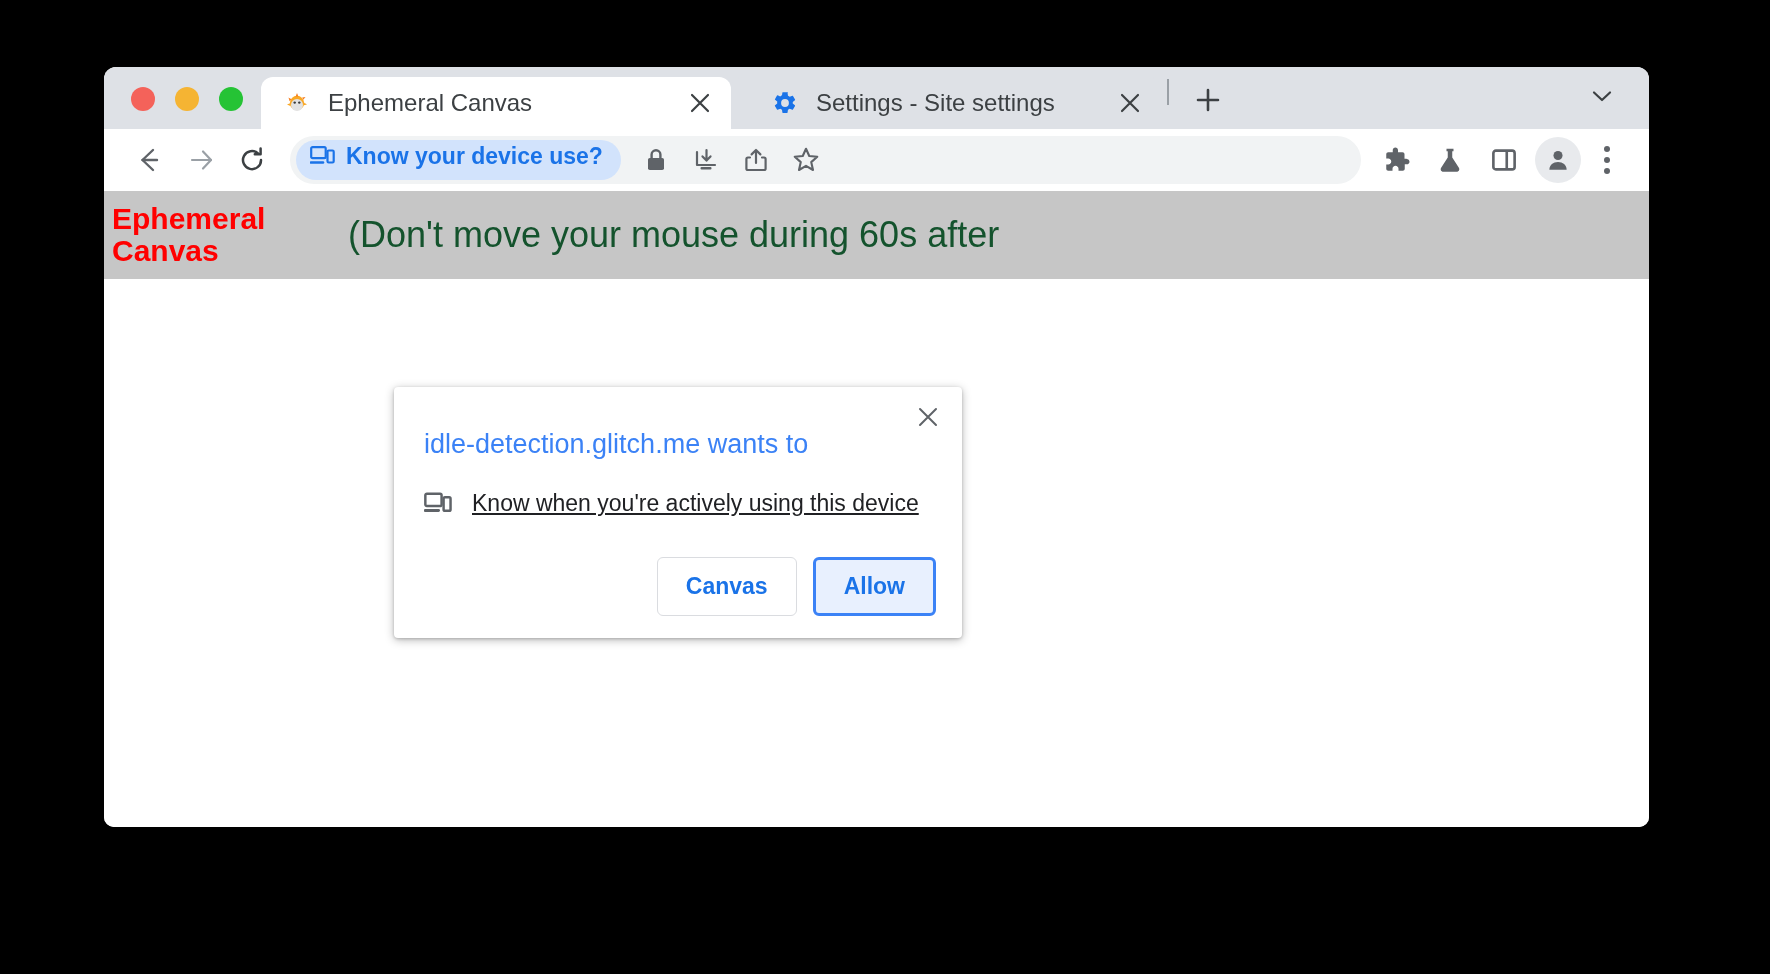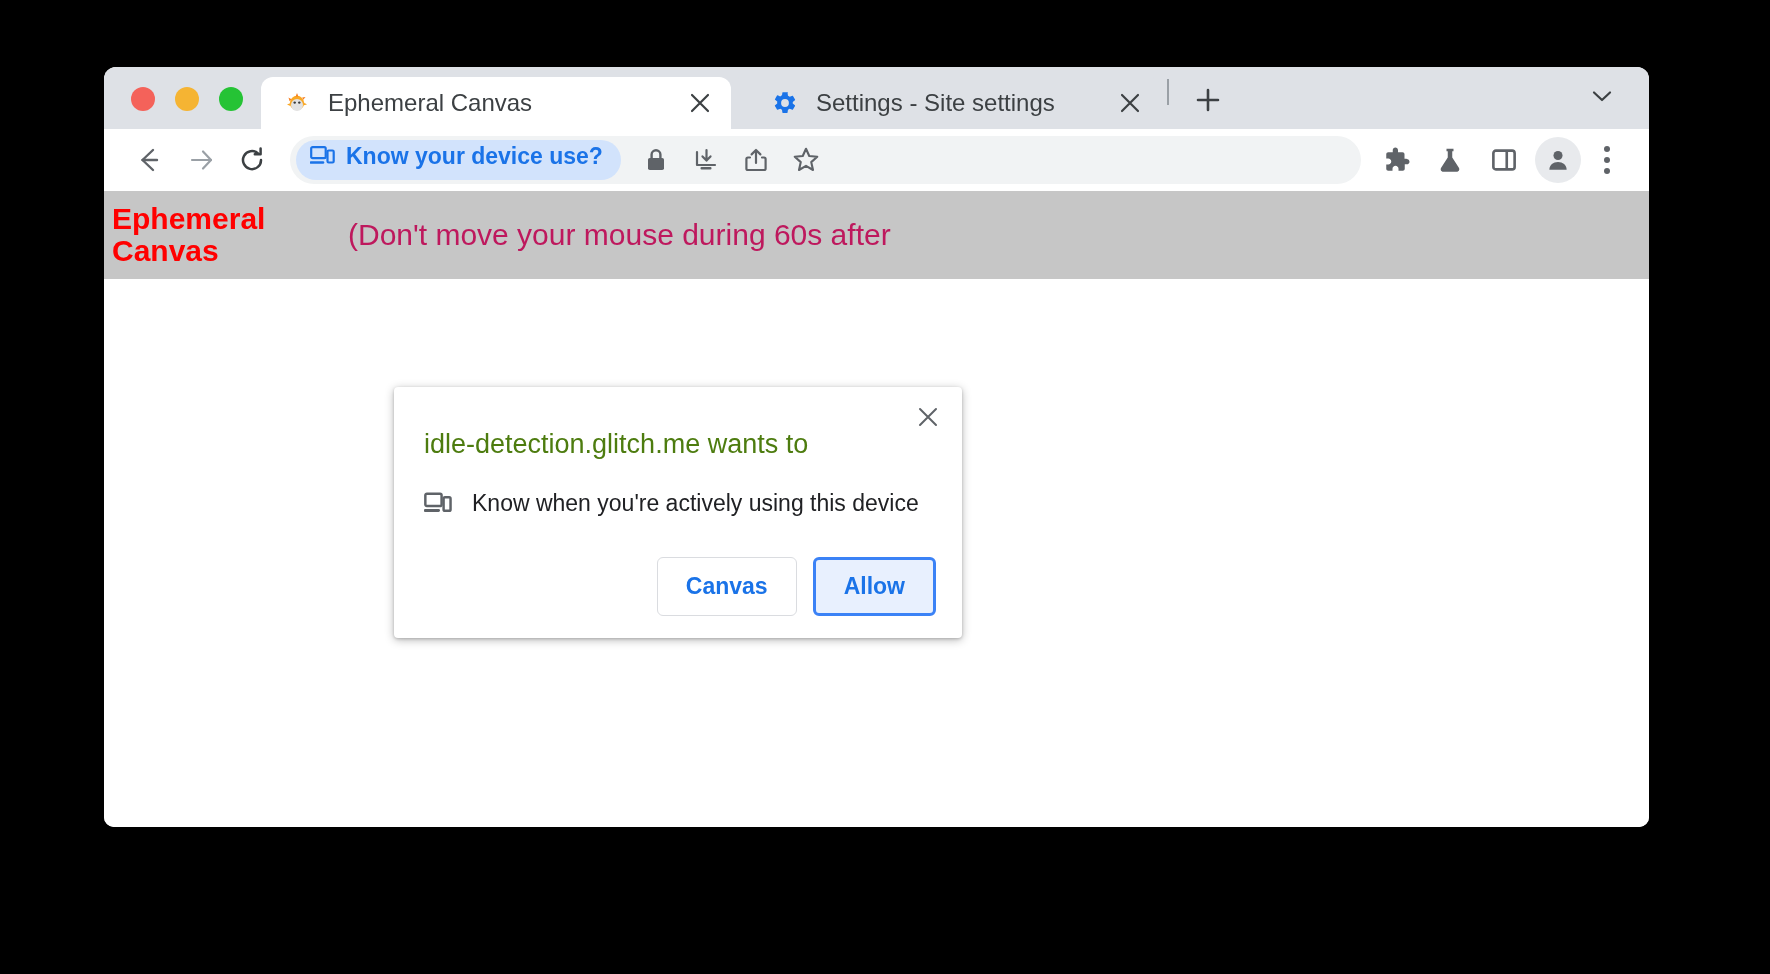--- a/index.html
+++ b/index.html
@@ -149,21 +149,21 @@
   }
   #page-heading {
     color: #ff0000;
     font-weight: bold;
     font-size: 30px;
     line-height: 1.08;
     width: 232px;
     flex: none;
   }
   #page-note {
-    font-size: 30px; color: #be185d;
+    font-size: 36px; color: #14532d;
     white-space: nowrap;
     margin-left: 4px;
   }
 
   
   #permission-dialog {
     position: absolute;
     left: 290px; top: 196px;
     width: 568px;
     background: #ffffff;
@@ -172,32 +172,32 @@
     padding: 26px 26px 22px 30px;
     z-index: 30;
   }
   #dialog-close {
     position: absolute; right: 14px; top: 10px;
     width: 40px; height: 40px;
     display: flex; align-items: center; justify-content: center;
   }
   #dialog-title {
     font-size: 27px;
-    color: #4d7c0f;
+    color: #3b82f6;
     padding: 16px 40px 0 0;
     white-space: nowrap;
   }
   #dialog-row {
     display: flex; align-items: center;
     margin-top: 30px;
   }
   #dialog-row .row-icon { width: 34px; flex: none; display:flex; align-items:center; }
   #dialog-permission-text {
     font-size: 23px; color: #202124;
-    margin-left: 14px; white-space: nowrap;
+    margin-left: 14px; white-space: nowrap; text-decoration: underline;
   }
   #dialog-actions {
     display: flex; justify-content: flex-end; gap: 16px;
     margin-top: 40px;
   }
   .dialog-btn {
     font-family: "Liberation Sans", sans-serif;
     font-size: 23px; font-weight: bold;
     color: #1a73e8;
     border-radius: 6px;

